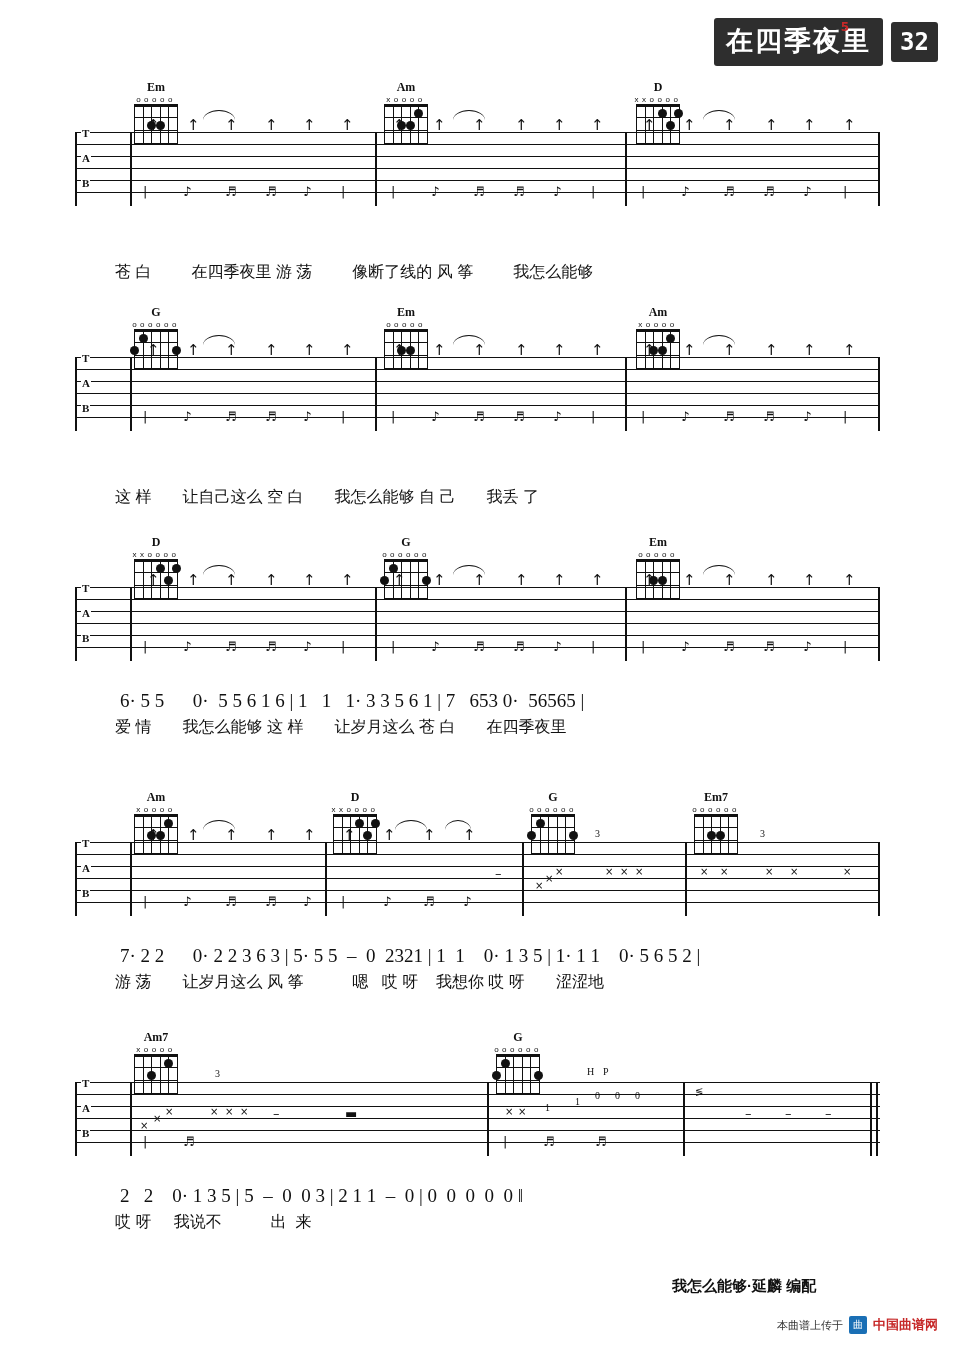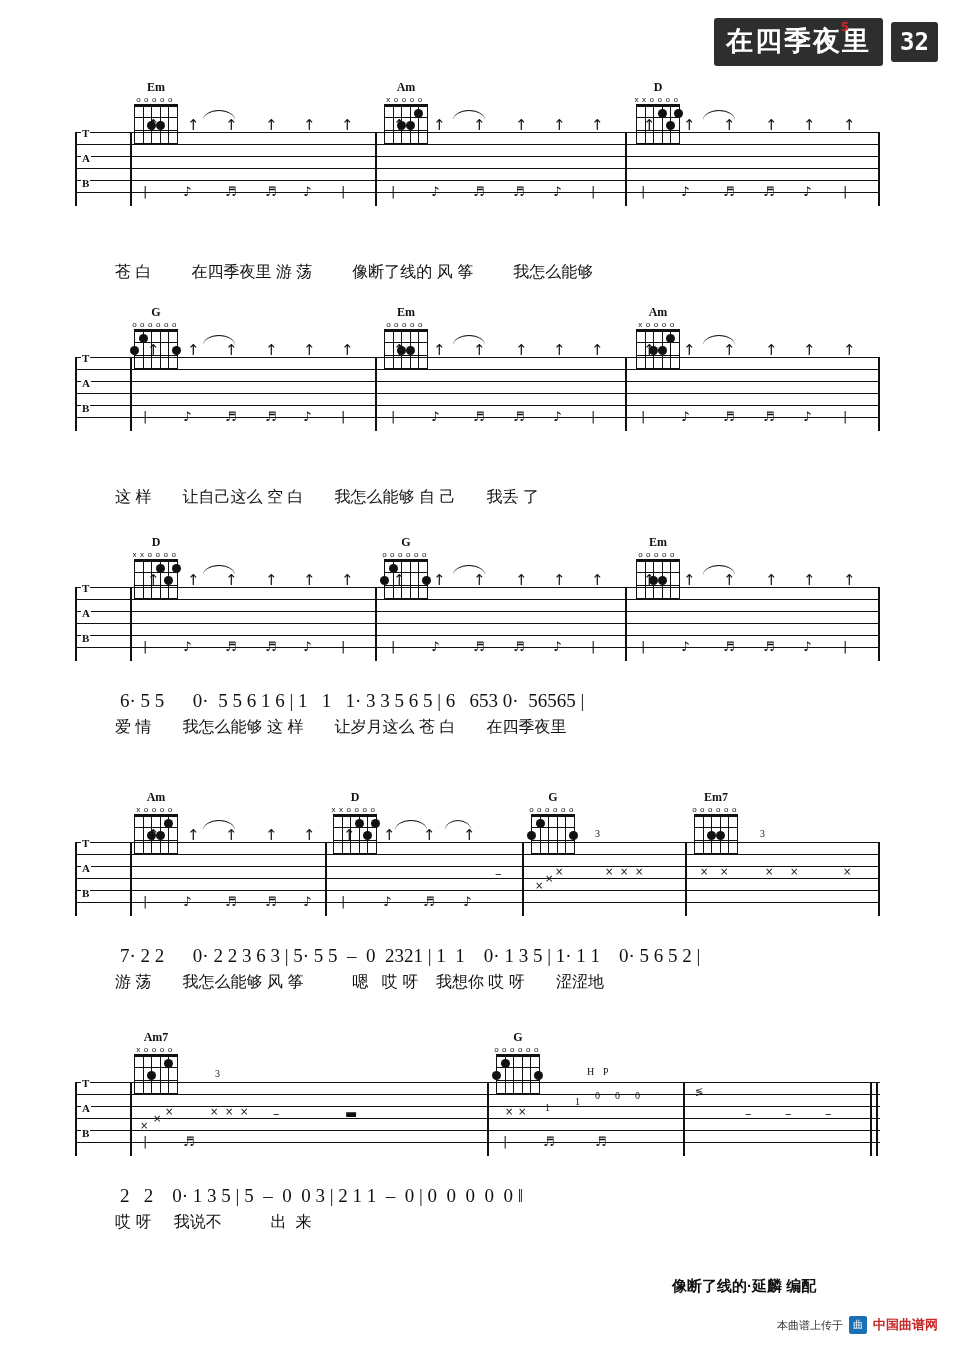--- a/index.html
+++ b/index.html
@@ -424,21 +424,21 @@
       <div class="strum" style="left:648px;top:52px">♬</div>
       <div class="strum" style="left:688px;top:52px">♬</div>
       <div class="strum" style="left:728px;top:52px">♪</div>
       <div class="strum" style="left:768px;top:52px">|</div>
 
       <div class="tie" style="left:128px;top:-22px;width:32px"></div>
       <div class="tie" style="left:378px;top:-22px;width:32px"></div>
       <div class="tie" style="left:628px;top:-22px;width:32px"></div>
     </div>
 
-    <div class="numrow" style="top:155px;left:45px;">6· 5 5      0·  5 5 6 1 6 | 1   1   1· 3 3 5 6 5 | 6   653 0·  56565 |</div>
+    <div class="numrow" style="top:155px;left:45px;">6· 5 5      0·  5 5 6 1 6 | 1   1   1· 3 3 5 6 1 | 7   653 0·  56565 |</div>
     <div class="lyricrow" style="top:182px;left:40px;">爱 情       我怎么能够 这 样       让岁月这么 苍 白       在四季夜里</div>
   </div>
 
   <div class="system" style="top:790px;">
     <div class="chord" style="left:53px;top:0;">
       <div class="cname">Am</div>
       <div class="xo">xoooo</div>
       <div class="grid">
         <div class="nut"></div>
         <div class="vline" style="left:0"></div>
@@ -564,21 +564,21 @@
       <div class="xmark" style="left:715px;top:24px">×</div>
       <div class="xmark" style="left:768px;top:24px">×</div>
       <div class="fnum" style="left:685px;top:-14px">3</div>
 
       <div class="tie" style="left:128px;top:-22px;width:32px"></div>
       <div class="tie" style="left:320px;top:-22px;width:32px"></div>
       <div class="tie" style="left:370px;top:-22px;width:26px"></div>
     </div>
 
     <div class="numrow" style="top:155px;left:45px;">7· 2 2      0· 2 2 3 6 3 | 5· 5 5  –  0  2321 | 1  1    0· 1 3 5 | 1· 1 1    0· 5 6 5 2 |</div>
-    <div class="lyricrow" style="top:182px;left:40px;">游 荡       我怎么能够 风 筝           嗯   哎 呀    我想你 哎 呀       涩涩地</div>
+    <div class="lyricrow" style="top:182px;left:40px;">游 荡       让岁月这么 风 筝           嗯   哎 呀    我想你 哎 呀       涩涩地</div>
   </div>
 
   <div class="system" style="top:1030px;">
     <div class="chord" style="left:53px;top:0;">
       <div class="cname">Am7</div>
       <div class="xo">xoooo</div>
       <div class="grid">
         <div class="nut"></div>
         <div class="vline" style="left:0"></div>
           <div class="vline" style="left:8.6px"></div>
@@ -658,21 +658,21 @@
       <div class="xmark" style="left:620px;top:4px">≶</div>
       <div class="strum" style="left:670px;top:24px">–</div>
       <div class="strum" style="left:710px;top:24px">–</div>
       <div class="strum" style="left:750px;top:24px">–</div>
     </div>
 
     <div class="numrow" style="top:155px;left:45px;">2   2    0· 1 3 5 | 5  –  0  0 3 | 2 1 1  –  0 | 0  0  0  0  0 ‖</div>
     <div class="lyricrow" style="top:182px;left:40px;">哎 呀     我说不           出  来</div>
   </div>
 
-  <div class="credit">像断了线的·延麟 编配</div>
+  <div class="credit">我怎么能够·延麟 编配</div>
 
   <div class="source">
     <span>本曲谱上传于</span>
     <span class="src-badge">曲</span>
     <span class="src-red">中国曲谱网</span>
   </div>
 
 </div>
 
 </body></html>

